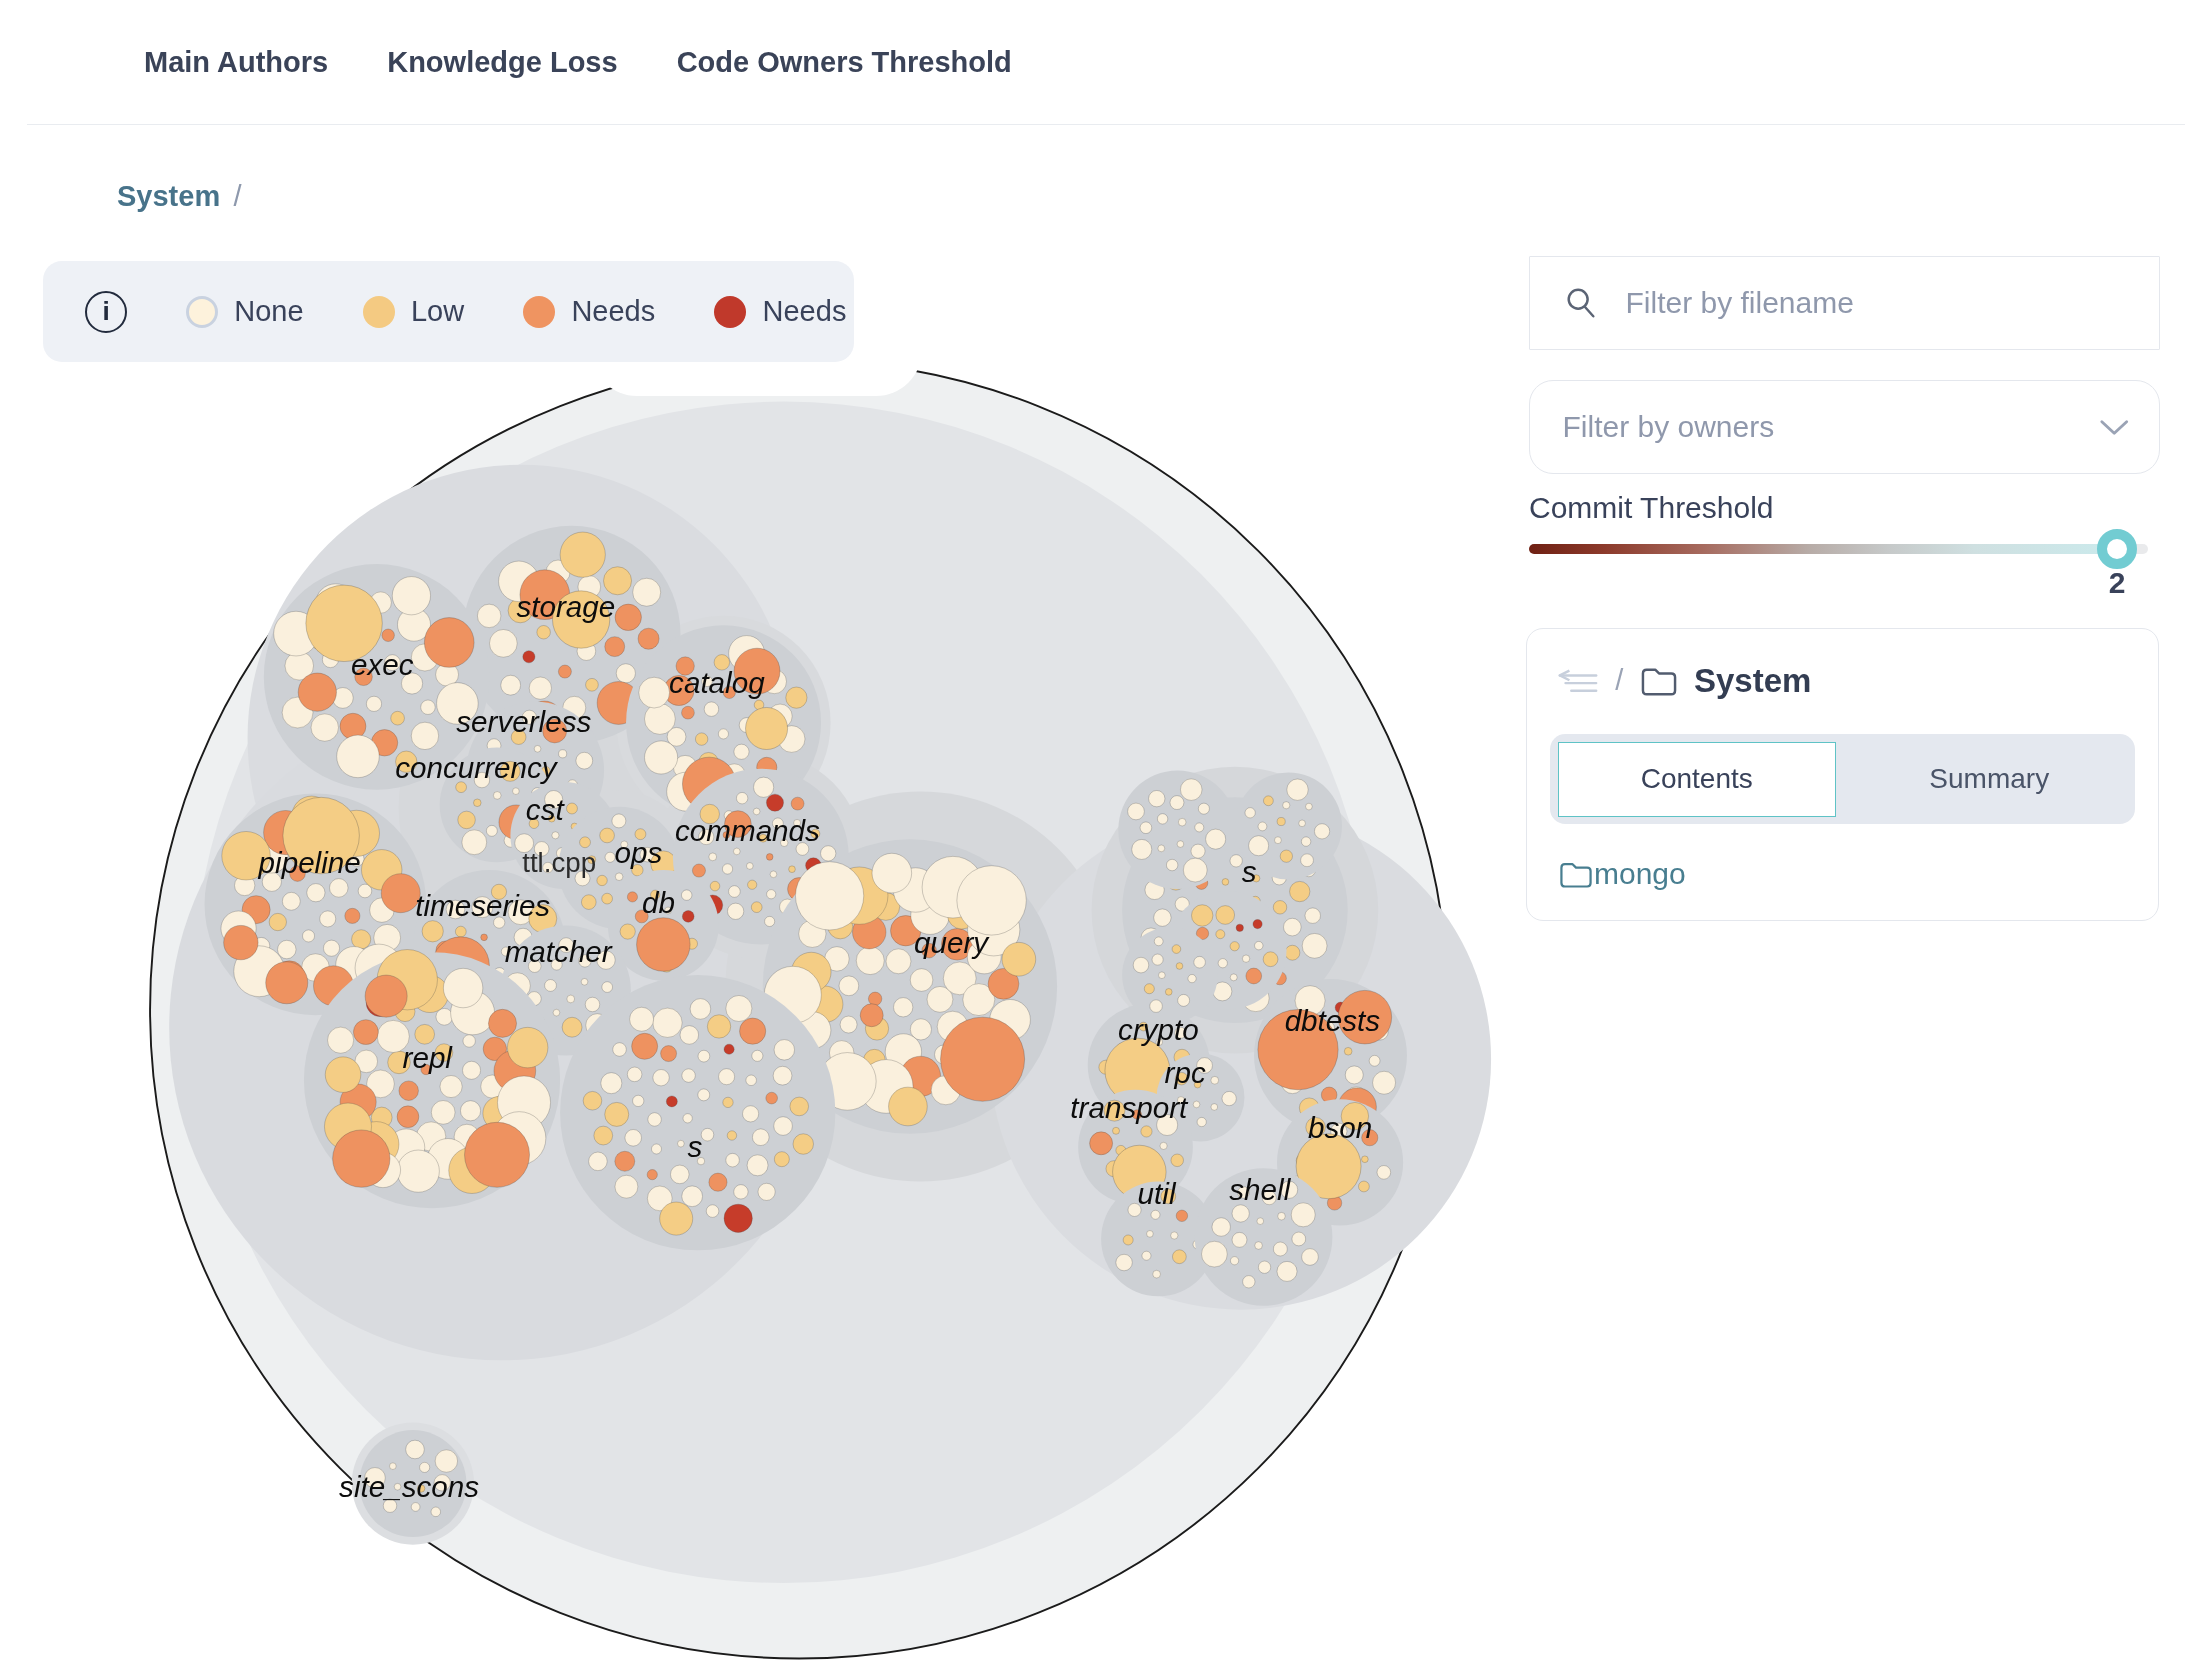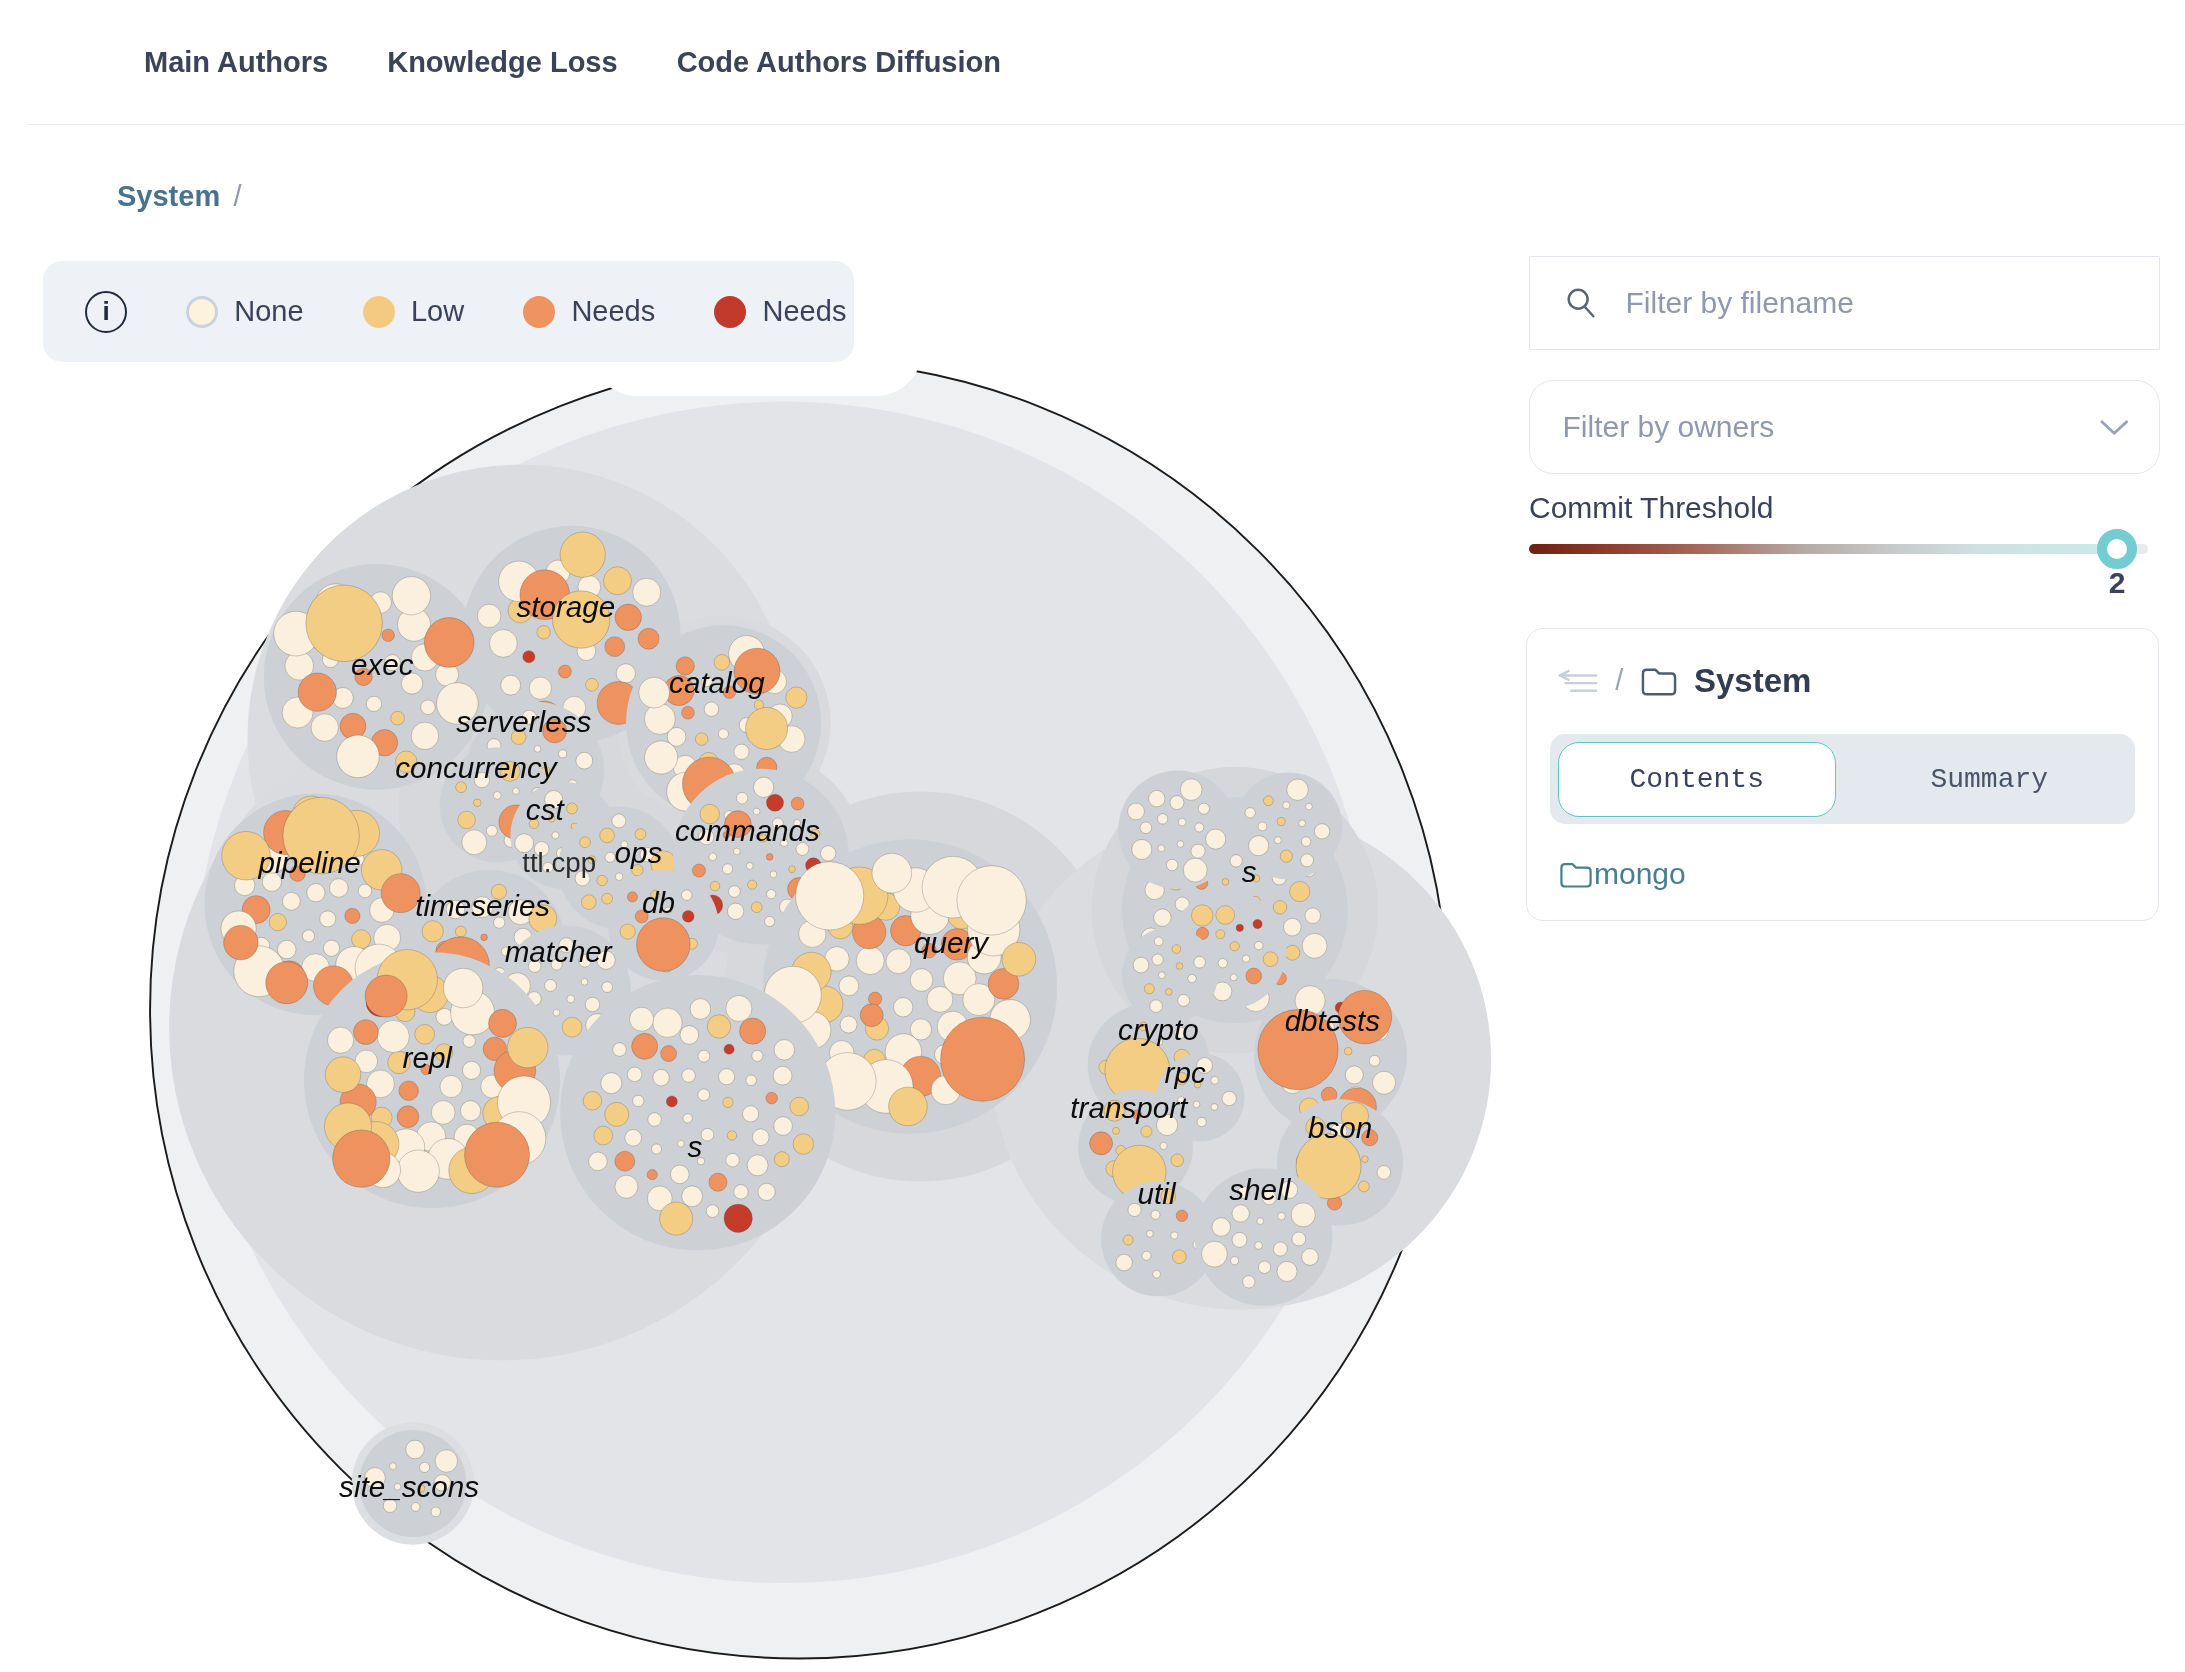--- a/index.html
+++ b/index.html
@@ -60,32 +60,32 @@
   .card{position:absolute;left:1526px;top:628px;width:633px;height:293px;
     border:1.9px solid #e4e7ed;border-radius:17px;background:#fff;box-sizing:border-box;z-index:10;}
   .card-header{display:flex;align-items:center;margin:32.5px 0 0 29px;gap:15.3px;}
   .back-icon{display:flex;cursor:pointer;}
   .path-sep{font-size:29px;color:#9aa3b5;}
   .folder-icon{display:flex;}
   .card-title{font-size:33px;font-weight:700;color:#333d52;}
   .segmented{position:absolute;left:23px;top:105px;width:585px;height:90px;
     background:#e4e8ef;border-radius:15.3px;display:flex;align-items:center;box-sizing:border-box;}
   .seg-btn{flex:1;height:75px;margin:7.6px;display:flex;align-items:center;justify-content:center;
-    font-size:28px;color:#4a5468;border-radius:21px;cursor:pointer;box-sizing:border-box;font-family:Liberation Mono, monospace;}
+    font-size:28px;color:#4a5468;border-radius:0;cursor:pointer;box-sizing:border-box;}
   .seg-btn.active{background:#fff;border:1.9px solid #5fc3c6;color:#39425a;}
   .mongo-row{position:absolute;left:31px;top:228px;display:flex;align-items:center;
     color:#487e90;font-size:30px;cursor:pointer;}
 </style>
 </head>
 <body>
 
 <div class="tabbar">
   <div class="tab">Main Authors</div>
   <div class="tab">Knowledge Loss</div>
-  <div class="tab">Code Authors Diffusion</div>
+  <div class="tab">Code Owners Threshold</div>
 </div>
 
 <div class="breadcrumb">
   <span>System</span><span class="sep">/</span>
 </div>
 
 <svg id="viz" width="2185" height="1673" viewBox="0 0 2286 1750">
     <circle cx="836" cy="1056" r="679" fill="#eef0f1" stroke="#1b1b1b" stroke-width="2"></circle>
     <circle cx="820" cy="1038" r="618" fill="#e2e4e7"></circle>
     <circle cx="545" cy="772" r="286" fill="#dadce0"></circle>

